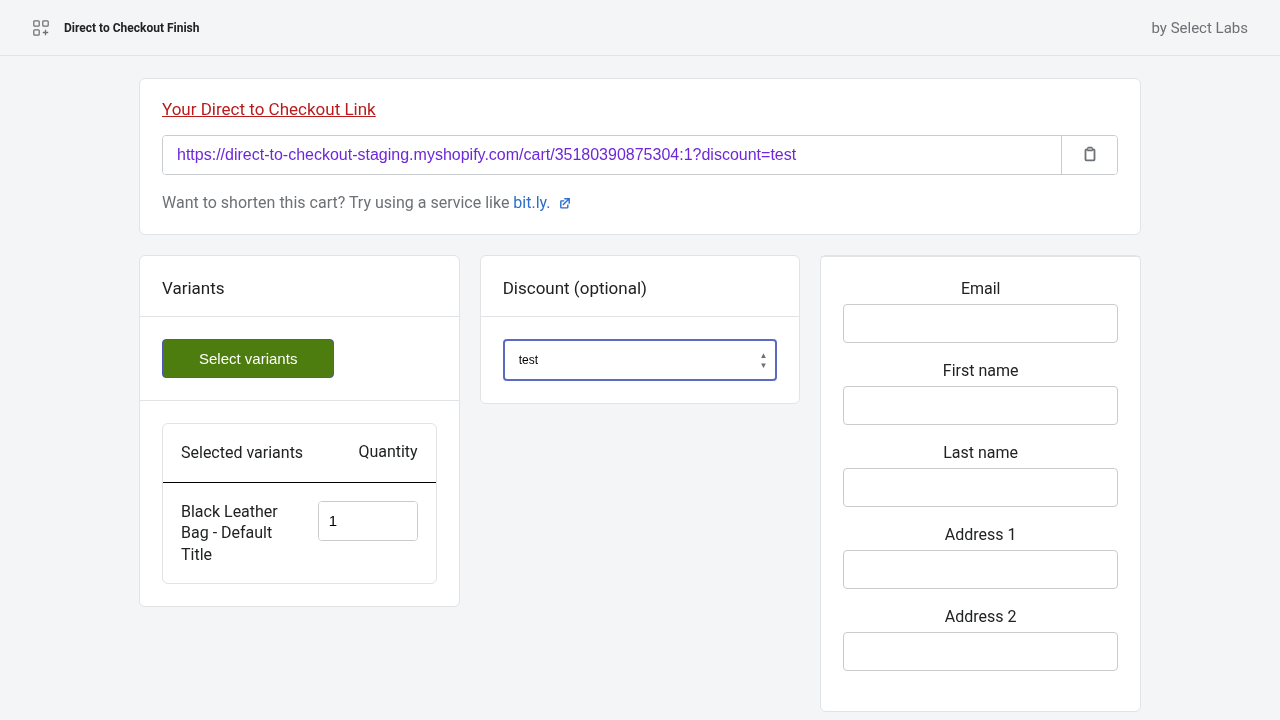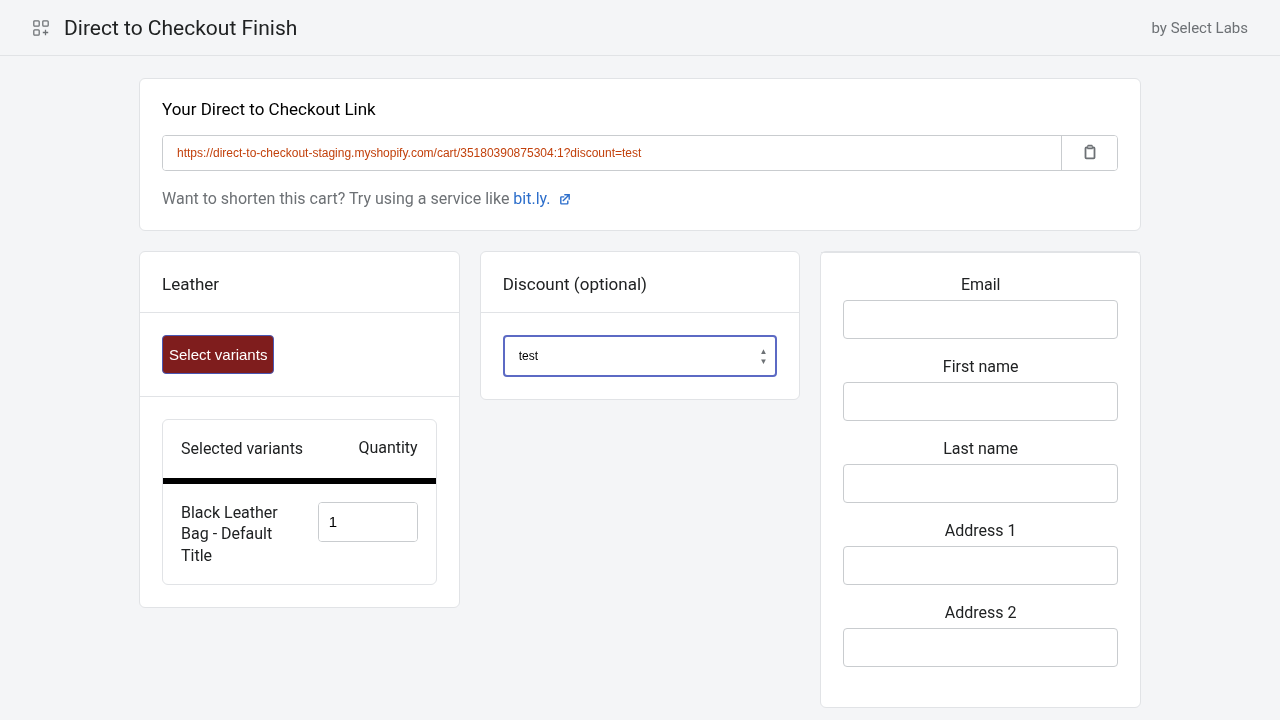--- a/index.html
+++ b/index.html
@@ -14,57 +14,58 @@
   }
   .topbar {
     height: 56px;
     background: #f4f5f7;
     border-bottom: 1px solid #e1e3e6;
     display: flex;
     align-items: center;
     padding: 0 32px 0 32px;
   }
   .topbar-left { display: flex; align-items: center; gap: 14px; }
-  .topbar-title { font-size: 21px; font-weight: 400; color: #202223; }
+  .topbar-title { font-size: 12px; font-weight: 700; color: #202223; }
   .topbar-right { margin-left: auto; color: #6d7175; font-size: 15px; }
   .app-icon { width: 18px; height: 18px; color: #6d7175; }
 
   .page {
     padding: 22px 0 0 0;
     display: flex;
     justify-content: center;
   }
   .page-inner { width: 1002px; }
 
   .card {
     background: #fff;
     border: 1px solid #e1e3e6;
     border-radius: 6px;
   }
   .card-body { padding: 20px 22px; }
   .card-title {
     font-size: 17px;
     font-weight: 400;
-    color: #000000;
+    color: #b91c1c;
     margin-bottom: 16px;
+    text-decoration: underline;
   }
 
   .link-field {
     display: flex;
     border: 1px solid #c9cccf;
     border-radius: 4px;
     overflow: hidden;
     background: #fff;
   }
   .link-input {
     flex: 1;
     border: none;
     padding: 10px 14px;
-    font-size: 12px;
-    color: #c2410c;
+    font-size: 16px;
+    color: #6d28d9;
     background: #fff;
     outline: none;
   }
   .copy-btn {
     width: 56px;
     border: none;
     border-left: 1px solid #c9cccf;
     background: #fff;
     display: flex;
     align-items: center;
@@ -92,40 +93,40 @@
   
   .section-title {
     font-size: 17px;
     color: #202223;
     padding: 22px 22px 18px 22px;
   }
   .divider { border-top: 1px solid #e1e3e6; }
   .sub-body { padding: 22px; }
 
   .btn-primary {
-    background: #7f1d1d;
+    background: #4d7c0f;
     color: #fff;
     border: 1px solid #4a57b3;
     border-radius: 4px;
-    padding: 10px 6px;
+    padding: 10px 36px;
     font-size: 15px;
     cursor: pointer;
   }
 
   .var-table {
     border: 1px solid #e1e3e6;
     border-radius: 6px;
     margin: 0 22px 22px 22px;
   }
   .var-head, .var-row {
     display: flex;
     padding: 18px 18px;
     gap: 14px;
   }
-  .var-head { border-bottom: 6px solid #000000; }
+  .var-head { border-bottom: 1px solid #000000; }
   .var-col1 { flex: 1; font-size: 16px; line-height: 1.35; }
   .var-col2 { width: 100px; display: flex; align-items: flex-start; justify-content: flex-end; font-size: 16px; }
 
   .spinner {
     display: flex;
     border: 1px solid #c9cccf;
     border-radius: 4px;
     overflow: hidden;
     width: 100px;
     height: 40px;
@@ -221,21 +222,21 @@
               </svg>
           </span>
         </div>
       </div>
     </div>
 
     <div class="row3">
 
       <div class="col">
         <div class="card">
-          <div class="section-title">Leather</div>
+          <div class="section-title">Variants</div>
           <div class="divider"></div>
           <div class="sub-body">
             <button class="btn-primary">Select variants</button>
           </div>
           <div class="divider"></div>
           <div style="height:22px;"></div>
           <div class="var-table">
             <div class="var-head">
               <div class="var-col1">Selected variants</div>
               <div class="var-col2">Quantity</div>

